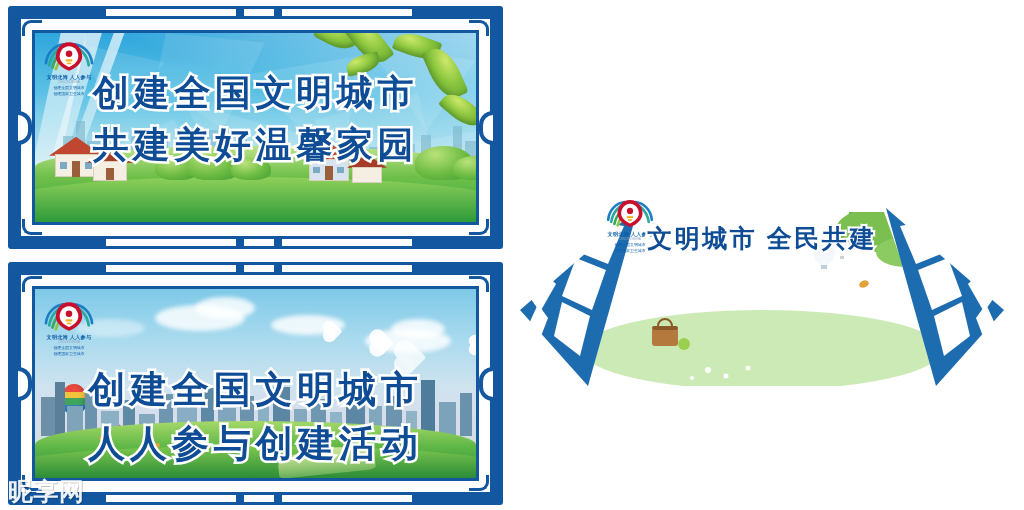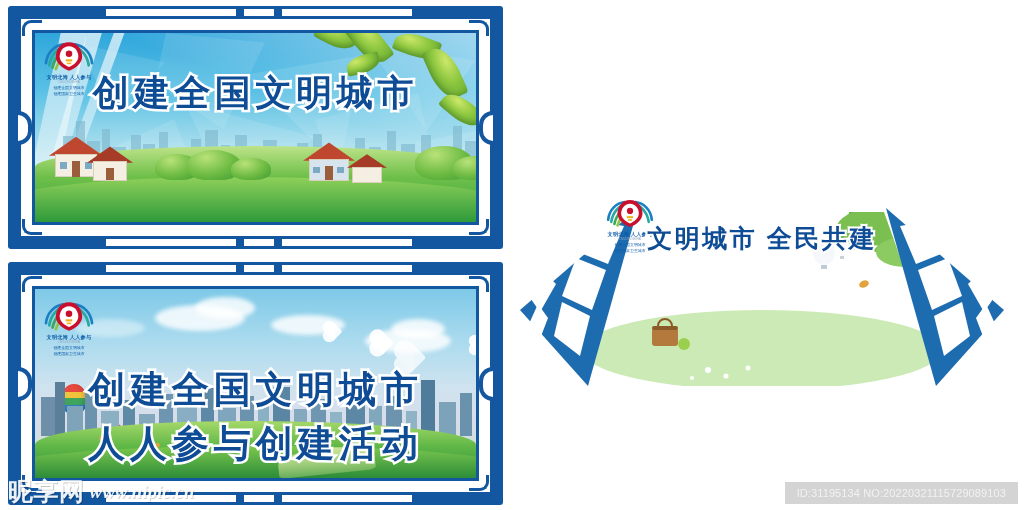--- a/index.html
+++ b/index.html
@@ -240,21 +240,21 @@
     -webkit-text-stroke: 4px #ffffff;
     paint-order: stroke fill;
     white-space: nowrap;
   }
   .fan-l1 { top: 62px; font-size: 25px; }
   .fan-l2 { top: 104px; font-size: 25px; }
 
   
   .wm-left {
     position: absolute; left: 8px; bottom: 2px;
-    display: flex; align-items: center; gap: 5px;
+    display: flex; align-items: flex-end; gap: 5px;
     opacity: .92;
   }
   .wm-cn {
     font-size: 25px; font-weight: 700; color: #ffffff;
     font-family: "Liberation Sans", sans-serif;
     letter-spacing: .02em;
     text-shadow: 1px 1px 0 rgba(0,0,0,.25);
   }
   .wm-url {
     font-size: 19px; font-style: italic; font-weight: 700; color: #ffffff;
@@ -398,20 +398,21 @@
               <path d="M46 43 h8 v3 h-8 z" fill="#F2B01E"></path>
             </svg>
           </div>
           <div class="m-cn">文明北海 人人参与</div>
           <div class="m-en">CIVILIZED BEIHAI</div>
           <div class="m-sub">创建全国文明城市</div>
           <div class="m-sub">创建国家卫生城市</div>
         </div>
 
         <div class="headline p1-l1">创建全国文明城市</div>
+        <div class="headline p1-l2">共建美好温馨家园</div>
       </div>
     </div>
   </div>
 
   <div class="panel panel-2">
     <div class="frame-outer"></div>
 
     <div class="dash dash-top" style="left:98px;width:130px;"></div>
     <div class="dash dash-top" style="left:236px;width:30px;"></div>
     <div class="dash dash-top" style="left:274px;width:130px;"></div>
@@ -612,18 +613,16 @@
       <div class="m-en">CIVILIZED BEIHAI</div>
       <div class="m-sub">创建全国文明城市</div>
       <div class="m-sub">创建国家卫生城市</div>
     </div>
 
     <div class="fan-text fan-l1">文明城市  全民共建</div>
   </div>
 
   <div class="wm-left">
     <span class="wm-cn">昵享网</span>
-    <span class="wm-url">www.nipic.cn</span>
   </div>
 
-  <div class="wm-id">ID:31195134 NO:20220321115729089103</div>
 
 </div>
 
 </body></html>

